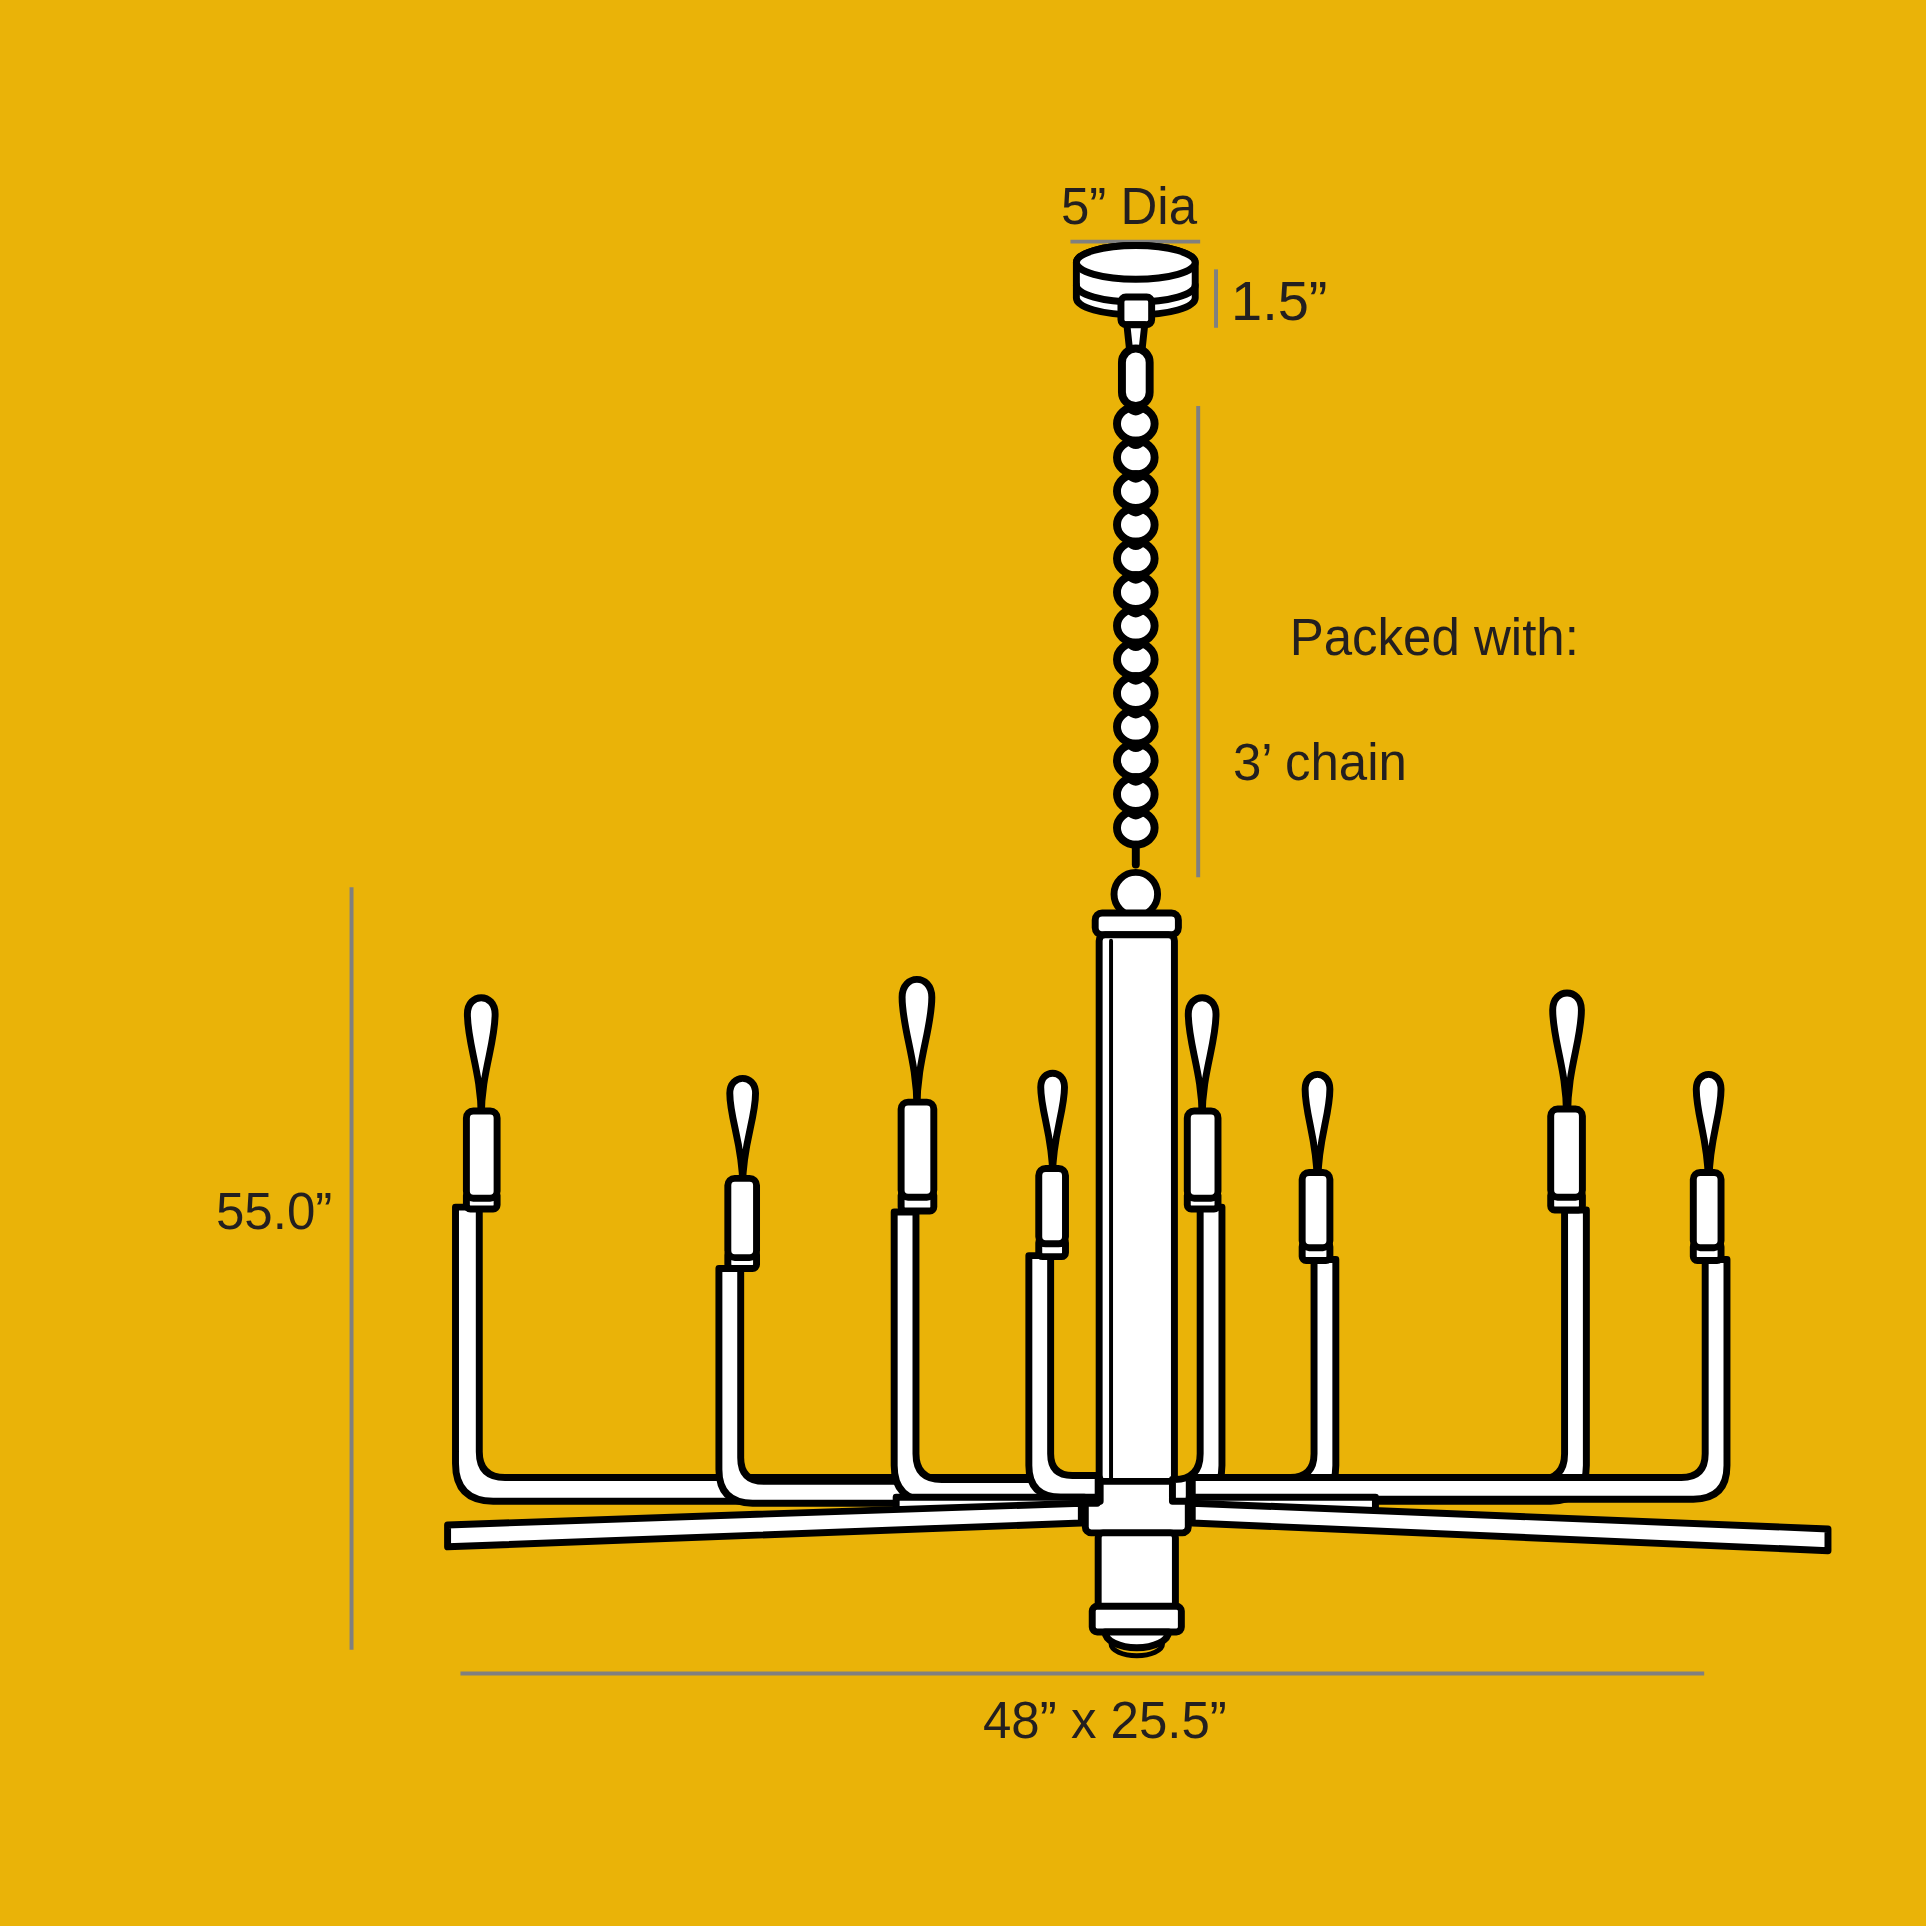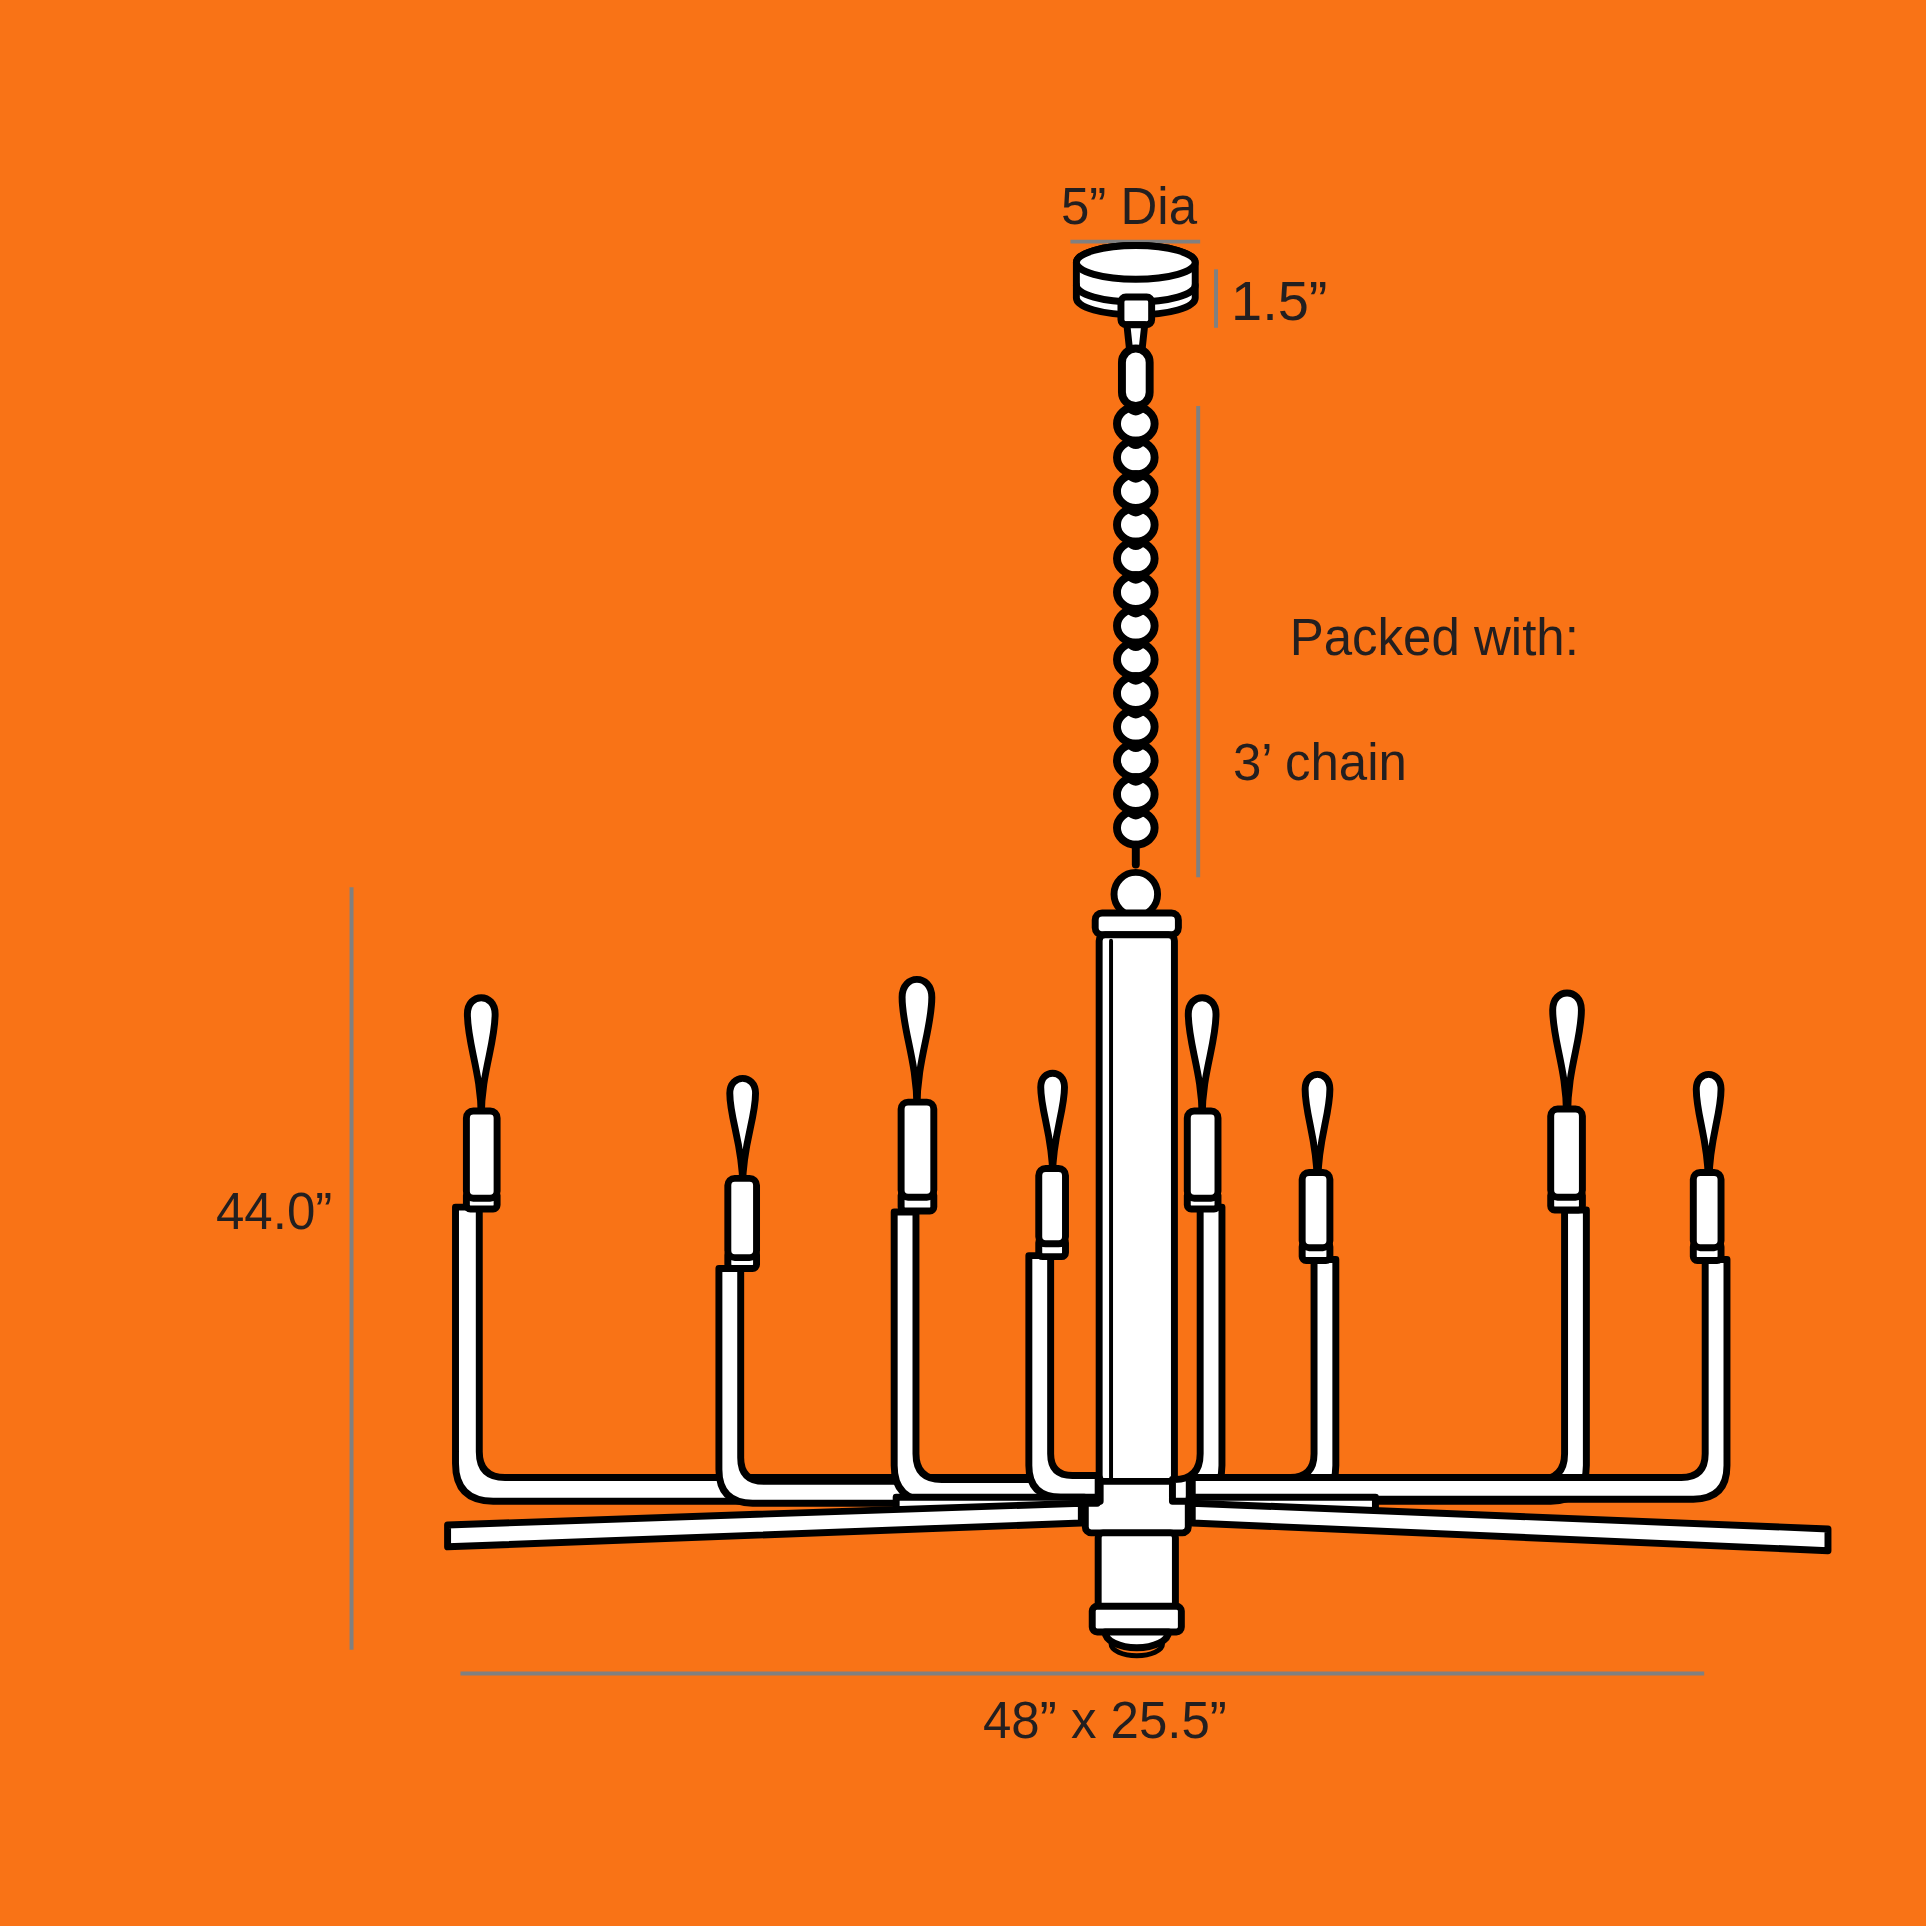--- a/index.html
+++ b/index.html
@@ -12,21 +12,21 @@
     height: 1927px;
     font-family: "Liberation Sans", sans-serif;
     color: #231f20;
     overflow: hidden;
     position: relative;
   }
   #stage {
     position: relative;
     width: 1927px;
     height: 1927px;
-    background: #f97316;
+    background: #eab308;
   }
   #drawing {
     position: absolute;
     left: 0;
     top: 0;
     width: 1927px;
     height: 1927px;
   }
   .dim-label {
     position: absolute;
@@ -334,18 +334,18 @@
 
   <div class="dim-label" id="label-dia">5” Dia</div>
 
   <div class="dim-label" id="label-canopy-height">1.5”</div>
 
   <div class="dim-label" id="label-packed">
     <span>Packed with:</span>
     <span class="l2">3’ chain</span>
   </div>
 
-  <div class="dim-label" id="label-height">44.0”</div>
+  <div class="dim-label" id="label-height">55.0”</div>
 
   <div class="dim-label" id="label-width">48” x 25.5”</div>
 
 </div>
 
 
 </body></html>

